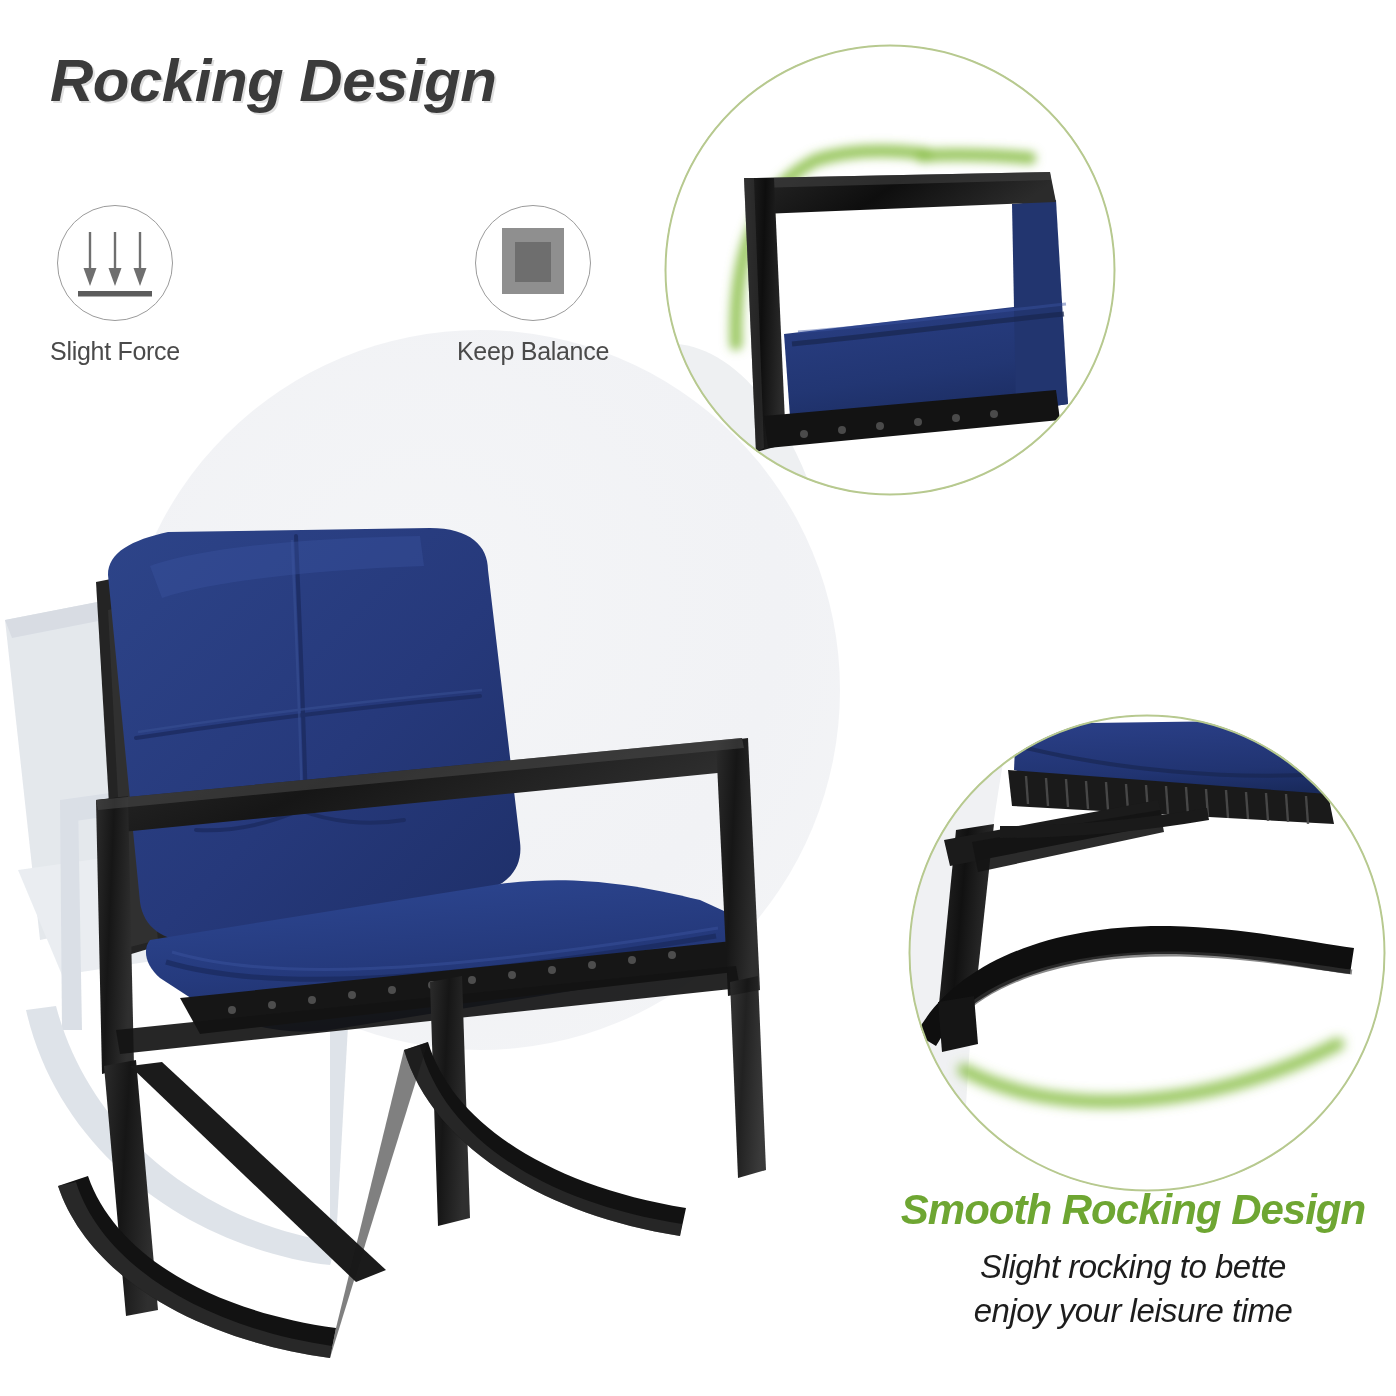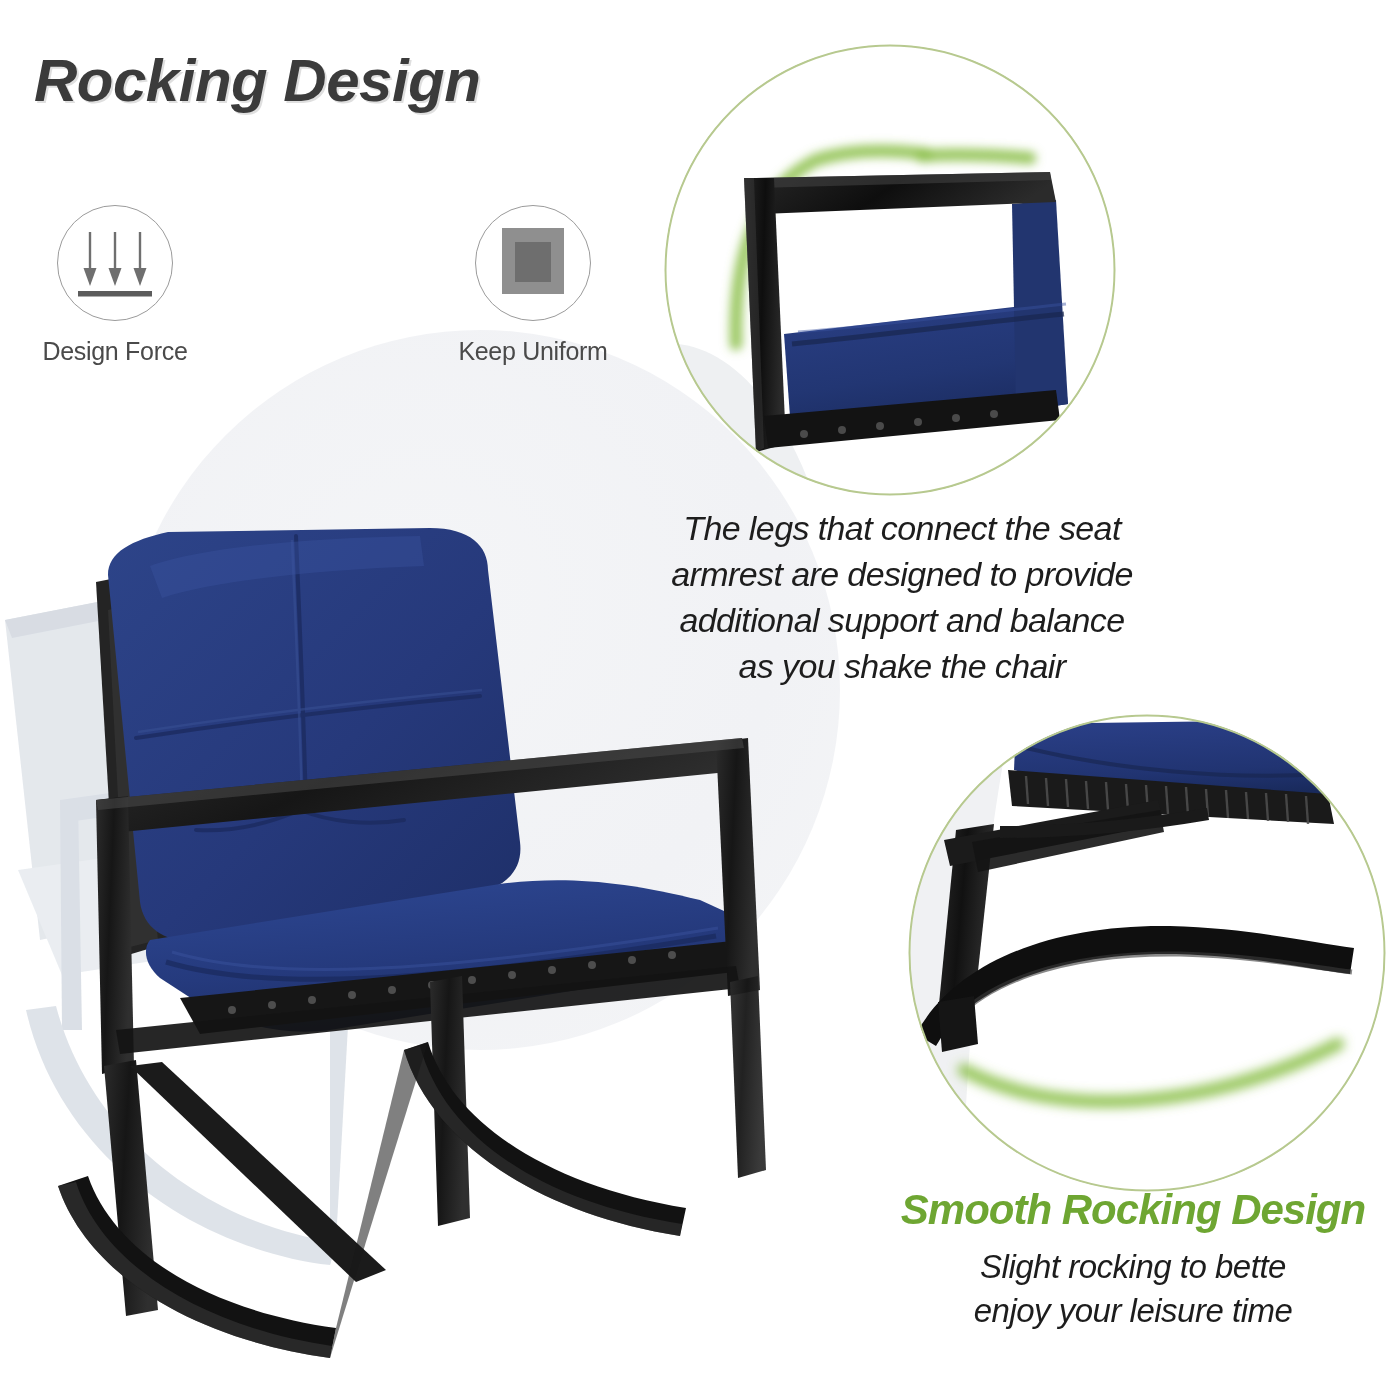--- a/index.html
+++ b/index.html
@@ -15,21 +15,21 @@
   
   .bg-circle{
     position:absolute;left:120px;top:330px;width:720px;height:720px;
     border-radius:50%;
     background:radial-gradient(circle at 42% 38%, #f4f5f7 0%, #f1f2f5 58%, #f3f4f6 82%, #ffffff 100%);
     z-index:0;
   }
 
   
   .headline{
-    position:absolute;left:34px;top:46px;
+    position:absolute;left:50px;top:46px;
     font-size:60px;font-weight:bold;font-style:italic;
     letter-spacing:-.5px;
     color:#3b3b3b;
     text-shadow:2px 2px 0 rgba(150,150,150,.30);
     z-index:20;white-space:nowrap;
   }
 
   
   .features{position:absolute;left:20px;top:205px;width:600px;height:190px;z-index:20;}
   .feat{position:absolute;top:0;text-align:center;}
@@ -100,32 +100,32 @@
             <line x1="82" y1="26" x2="82" y2="68"></line>
           </g>
           <g fill="#6f6f6f">
             <polygon points="32,80 25.5,62 38.5,62"></polygon>
             <polygon points="57,80 50.5,62 63.5,62"></polygon>
             <polygon points="82,80 75.5,62 88.5,62"></polygon>
           </g>
           <rect x="20" y="85" width="74" height="5.5" fill="#5c5c5c"></rect>
         </svg>
       </div>
-      <div class="lbl">Design Force</div>
+      <div class="lbl">Slight Force</div>
     </div>
 
 
     <div class="feat f2">
       <div class="ring">
         <svg width="114" height="114" viewBox="0 0 114 114">
           <rect x="26" y="22" width="62" height="66" fill="#8f8f8f"></rect>
           <rect x="39" y="36" width="36" height="40" fill="#6e6e6e"></rect>
         </svg>
       </div>
-      <div class="lbl">Keep Uniform</div>
+      <div class="lbl">Keep Balance</div>
     </div>
   </div>
 
   <div class="chair-wrap">
     <svg width="840" height="900" viewBox="0 0 840 900">
       <defs>
         <linearGradient id="cushTop" x1="0" y1="0" x2="1" y2="1">
           <stop offset="0%" stop-color="#2d4489"></stop>
           <stop offset="55%" stop-color="#26397b"></stop>
           <stop offset="100%" stop-color="#1e2f68"></stop>
@@ -308,26 +308,20 @@
           <circle cx="216" cy="382" r="4"></circle>
             <circle cx="254" cy="378" r="4"></circle>
           <circle cx="292" cy="374" r="4"></circle>
             <circle cx="330" cy="370" r="4"></circle>
         </g>
       </g>
       <circle cx="226" cy="226" r="224.5" fill="none" stroke="#b7c98f" stroke-width="2"></circle>
     </svg>
   </div>
 
-  <div class="body-copy">
-    <div>The legs that connect the seat</div>
-    <div>armrest are designed to provide</div>
-    <div>additional support and balance</div>
-    <div>as you shake the chair</div>
-  </div>
 
   <div class="callout" id="callout-bottom">
     <svg width="478" height="478" viewBox="0 0 478 478">
       <defs>
         <linearGradient id="bMetal" x1="0" y1="0" x2="1" y2="0.3">
           <stop offset="0%" stop-color="#2a2a2a"></stop>
           <stop offset="50%" stop-color="#111111"></stop>
           <stop offset="100%" stop-color="#2e2e2e"></stop>
         </linearGradient>
         <linearGradient id="bCush" x1="0" y1="0" x2="0.2" y2="1">

